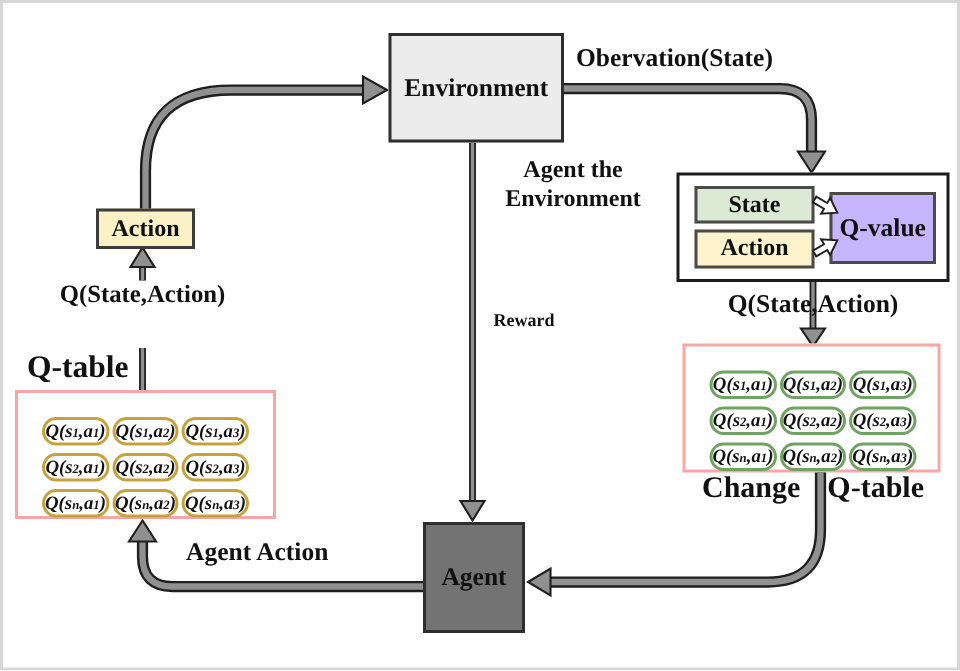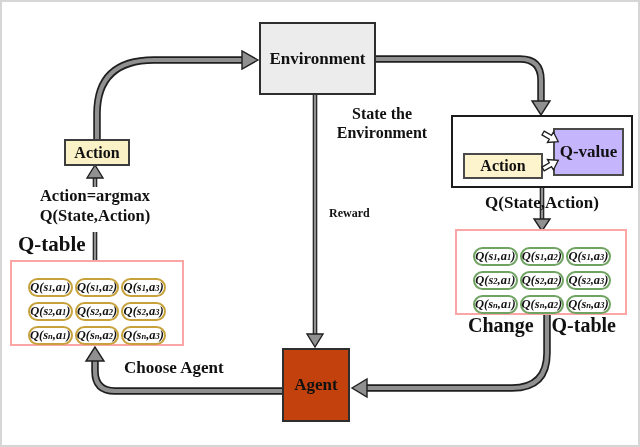--- a/index.html
+++ b/index.html
@@ -16,21 +16,21 @@
   }
   .layer{position:absolute;left:0;top:0;width:640px;height:447px;}
   .under{z-index:1;}
   .over{z-index:3;pointer-events:none;}
   .node{position:absolute;z-index:2;display:flex;align-items:center;justify-content:center;box-sizing:border-box;}
   .lbl{position:absolute;z-index:2;white-space:nowrap;}
 
   
   .env{left:257px;top:20px;width:117px;height:73px;background:#ececec;border:2px solid #2e2e2e;font-size:17px;}
   .actbox{left:62px;top:137px;width:66px;height:27px;background:#fbf1c6;border:2px solid #3c3c3c;font-size:16px;}
-  .agent{left:280px;top:346px;width:68px;height:74px;background:#c2410c;border:2px solid #2e2e2e;font-size:17px;}
+  .agent{left:280px;top:346px;width:68px;height:74px;background:#737373;border:2px solid #2e2e2e;font-size:17px;}
 
   
   .mapbox{left:449px;top:113px;width:182px;height:73px;background:#fff;border:2px solid #1c1c1c;}
   .state{left:461px;top:122px;width:80px;height:25px;background:#dcead5;border:2px solid #4a4a4a;font-size:16px;}
   .action2{left:461px;top:151px;width:80px;height:26px;background:#fdf3cd;border:2px solid #4a4a4a;font-size:16px;}
   .qvalue{left:551px;top:126px;width:71px;height:48px;background:#c4b5fd;border:2px solid #4a4a4a;font-size:17px;}
   .mapArrows{left:538px;top:119px;width:22px;height:60px;position:absolute;z-index:2;}
 
   
   .qtable{position:absolute;z-index:2;background:#fff;border:2px solid #fca5a5;display:grid;
@@ -100,29 +100,33 @@
       <path class="to big-o" d="M 280,389 H 113 Q 93,389 93,369 V 359"></path>
       <path class="ti big-i" d="M 280,389 H 113 Q 93,389 93,369 V 359"></path>
       <polygon class="hd" points="93,345 84,359 102,359"></polygon>
     </g>
   </svg>
 
   <div class="node env">
     <span>Environment</span>
   </div>
 
+  <div class="lbl obs">Obervation(State)</div>
 
   <div class="chg">
-    <div>State the</div>
+    <div>Agent the</div>
     <div>Environment</div>
   </div>
 
   <div class="lbl reward">Reward</div>
 
   <div class="node mapbox"></div>
+  <div class="node state">
+    <span>State</span>
+  </div>
   <div class="node action2">
     <span>Action</span>
   </div>
   <div class="node qvalue">
     <span>Q-value</span>
   </div>
   <svg class="mapArrows" viewBox="0 0 22 60">
     <g transform="translate(10,16) rotate(30)">
       <polygon class="hollow" points="-8,-2.2 0.5,-2.2 0.5,-6 9.5,0 0.5,6 0.5,2.2 -8,2.2"></polygon>
     </g>
@@ -147,37 +151,36 @@
 
   <div class="update">
     <span>Change</span>
     <span>Q-table</span>
   </div>
 
   <div class="node agent">
     <span>Agent</span>
   </div>
 
-  <div class="lbl choose">Choose Agent</div>
+  <div class="lbl choose">Agent Action</div>
 
   <div class="lbl qtitle">Q-table</div>
   <div class="qtable qleft">
     <span class="pill">Q(s<sub>1</sub>,a<sub>1</sub>)</span>
     <span class="pill">Q(s<sub>1</sub>,a<sub>2</sub>)</span>
     <span class="pill">Q(s<sub>1</sub>,a<sub>3</sub>)</span>
     <span class="pill">Q(s<sub>2</sub>,a<sub>1</sub>)</span>
     <span class="pill">Q(s<sub>2</sub>,a<sub>2</sub>)</span>
     <span class="pill">Q(s<sub>2</sub>,a<sub>3</sub>)</span>
     <span class="pill">Q(s<sub>n</sub>,a<sub>1</sub>)</span>
     <span class="pill">Q(s<sub>n</sub>,a<sub>2</sub>)</span>
     <span class="pill">Q(s<sub>n</sub>,a<sub>3</sub>)</span>
   </div>
 
   <div class="argmax">
-    <div>Action=argmax</div>
     <div>Q(State,Action)</div>
   </div>
 
   <div class="node actbox">
     <span>Action</span>
   </div>
 
   <svg class="layer over" viewBox="0 0 640 447">
     <g>
       <path class="to big-o" d="M 545,313 V 351 Q 545,386 510,386 H 365"></path>

